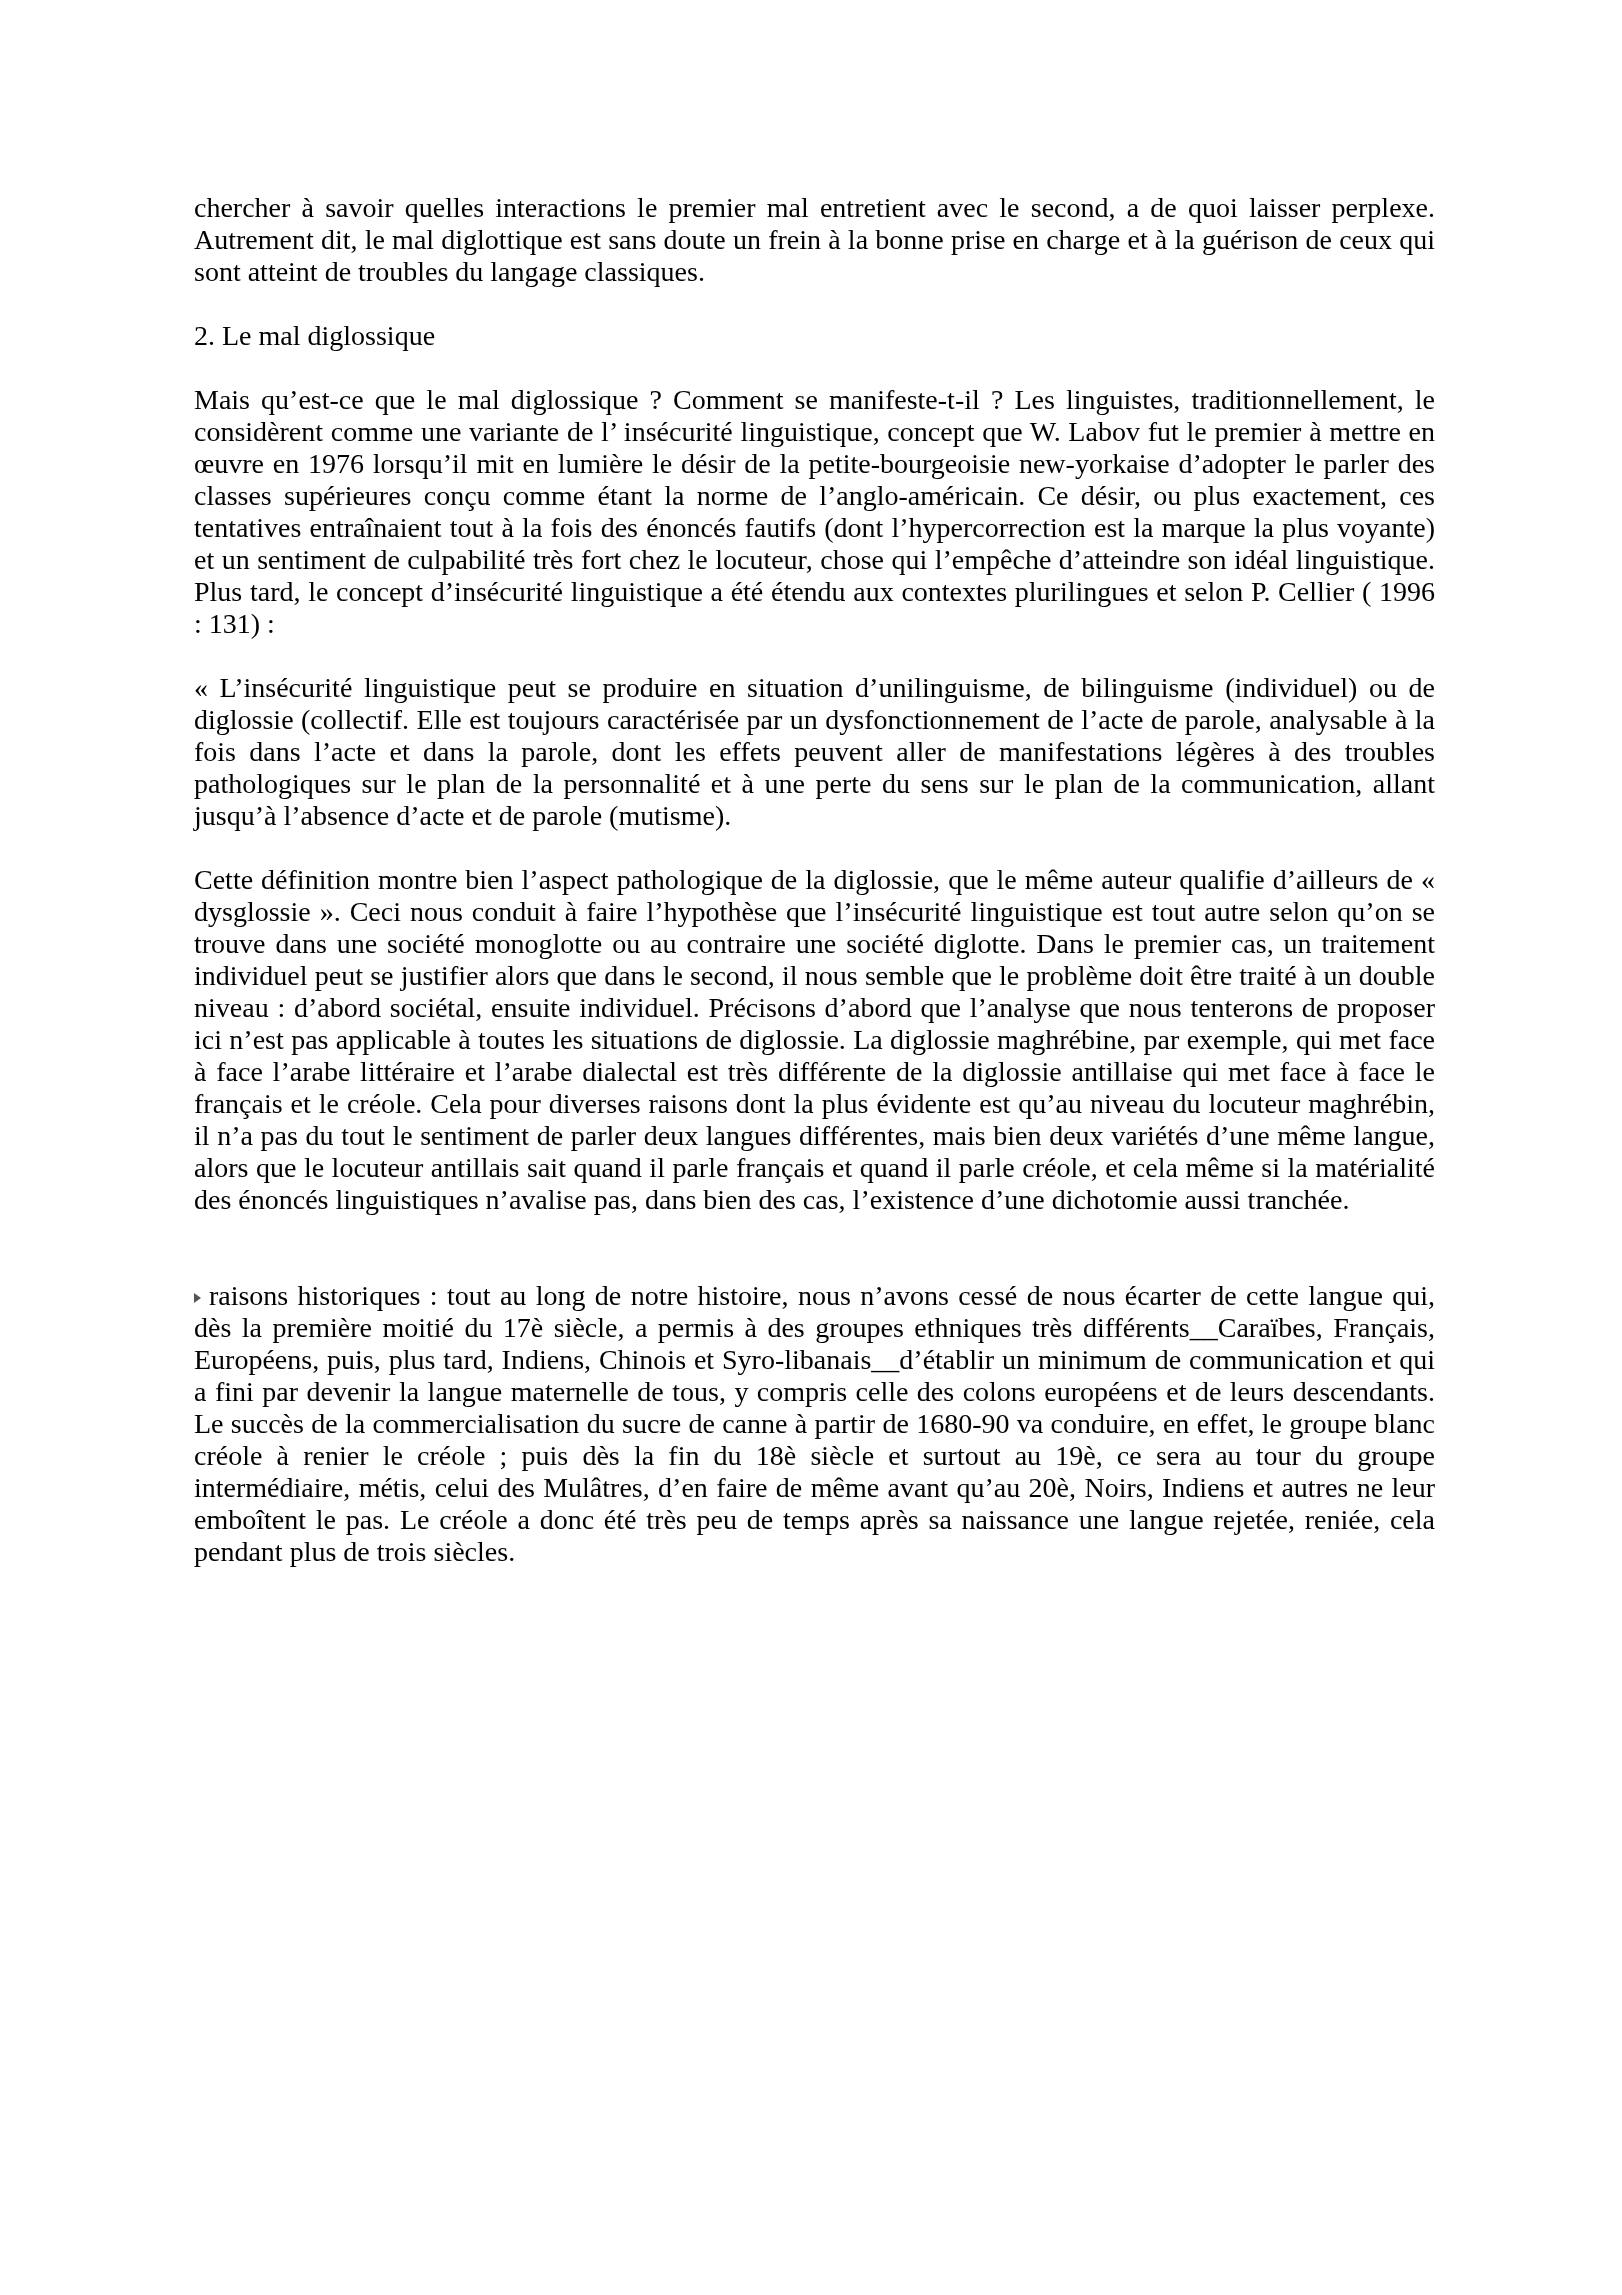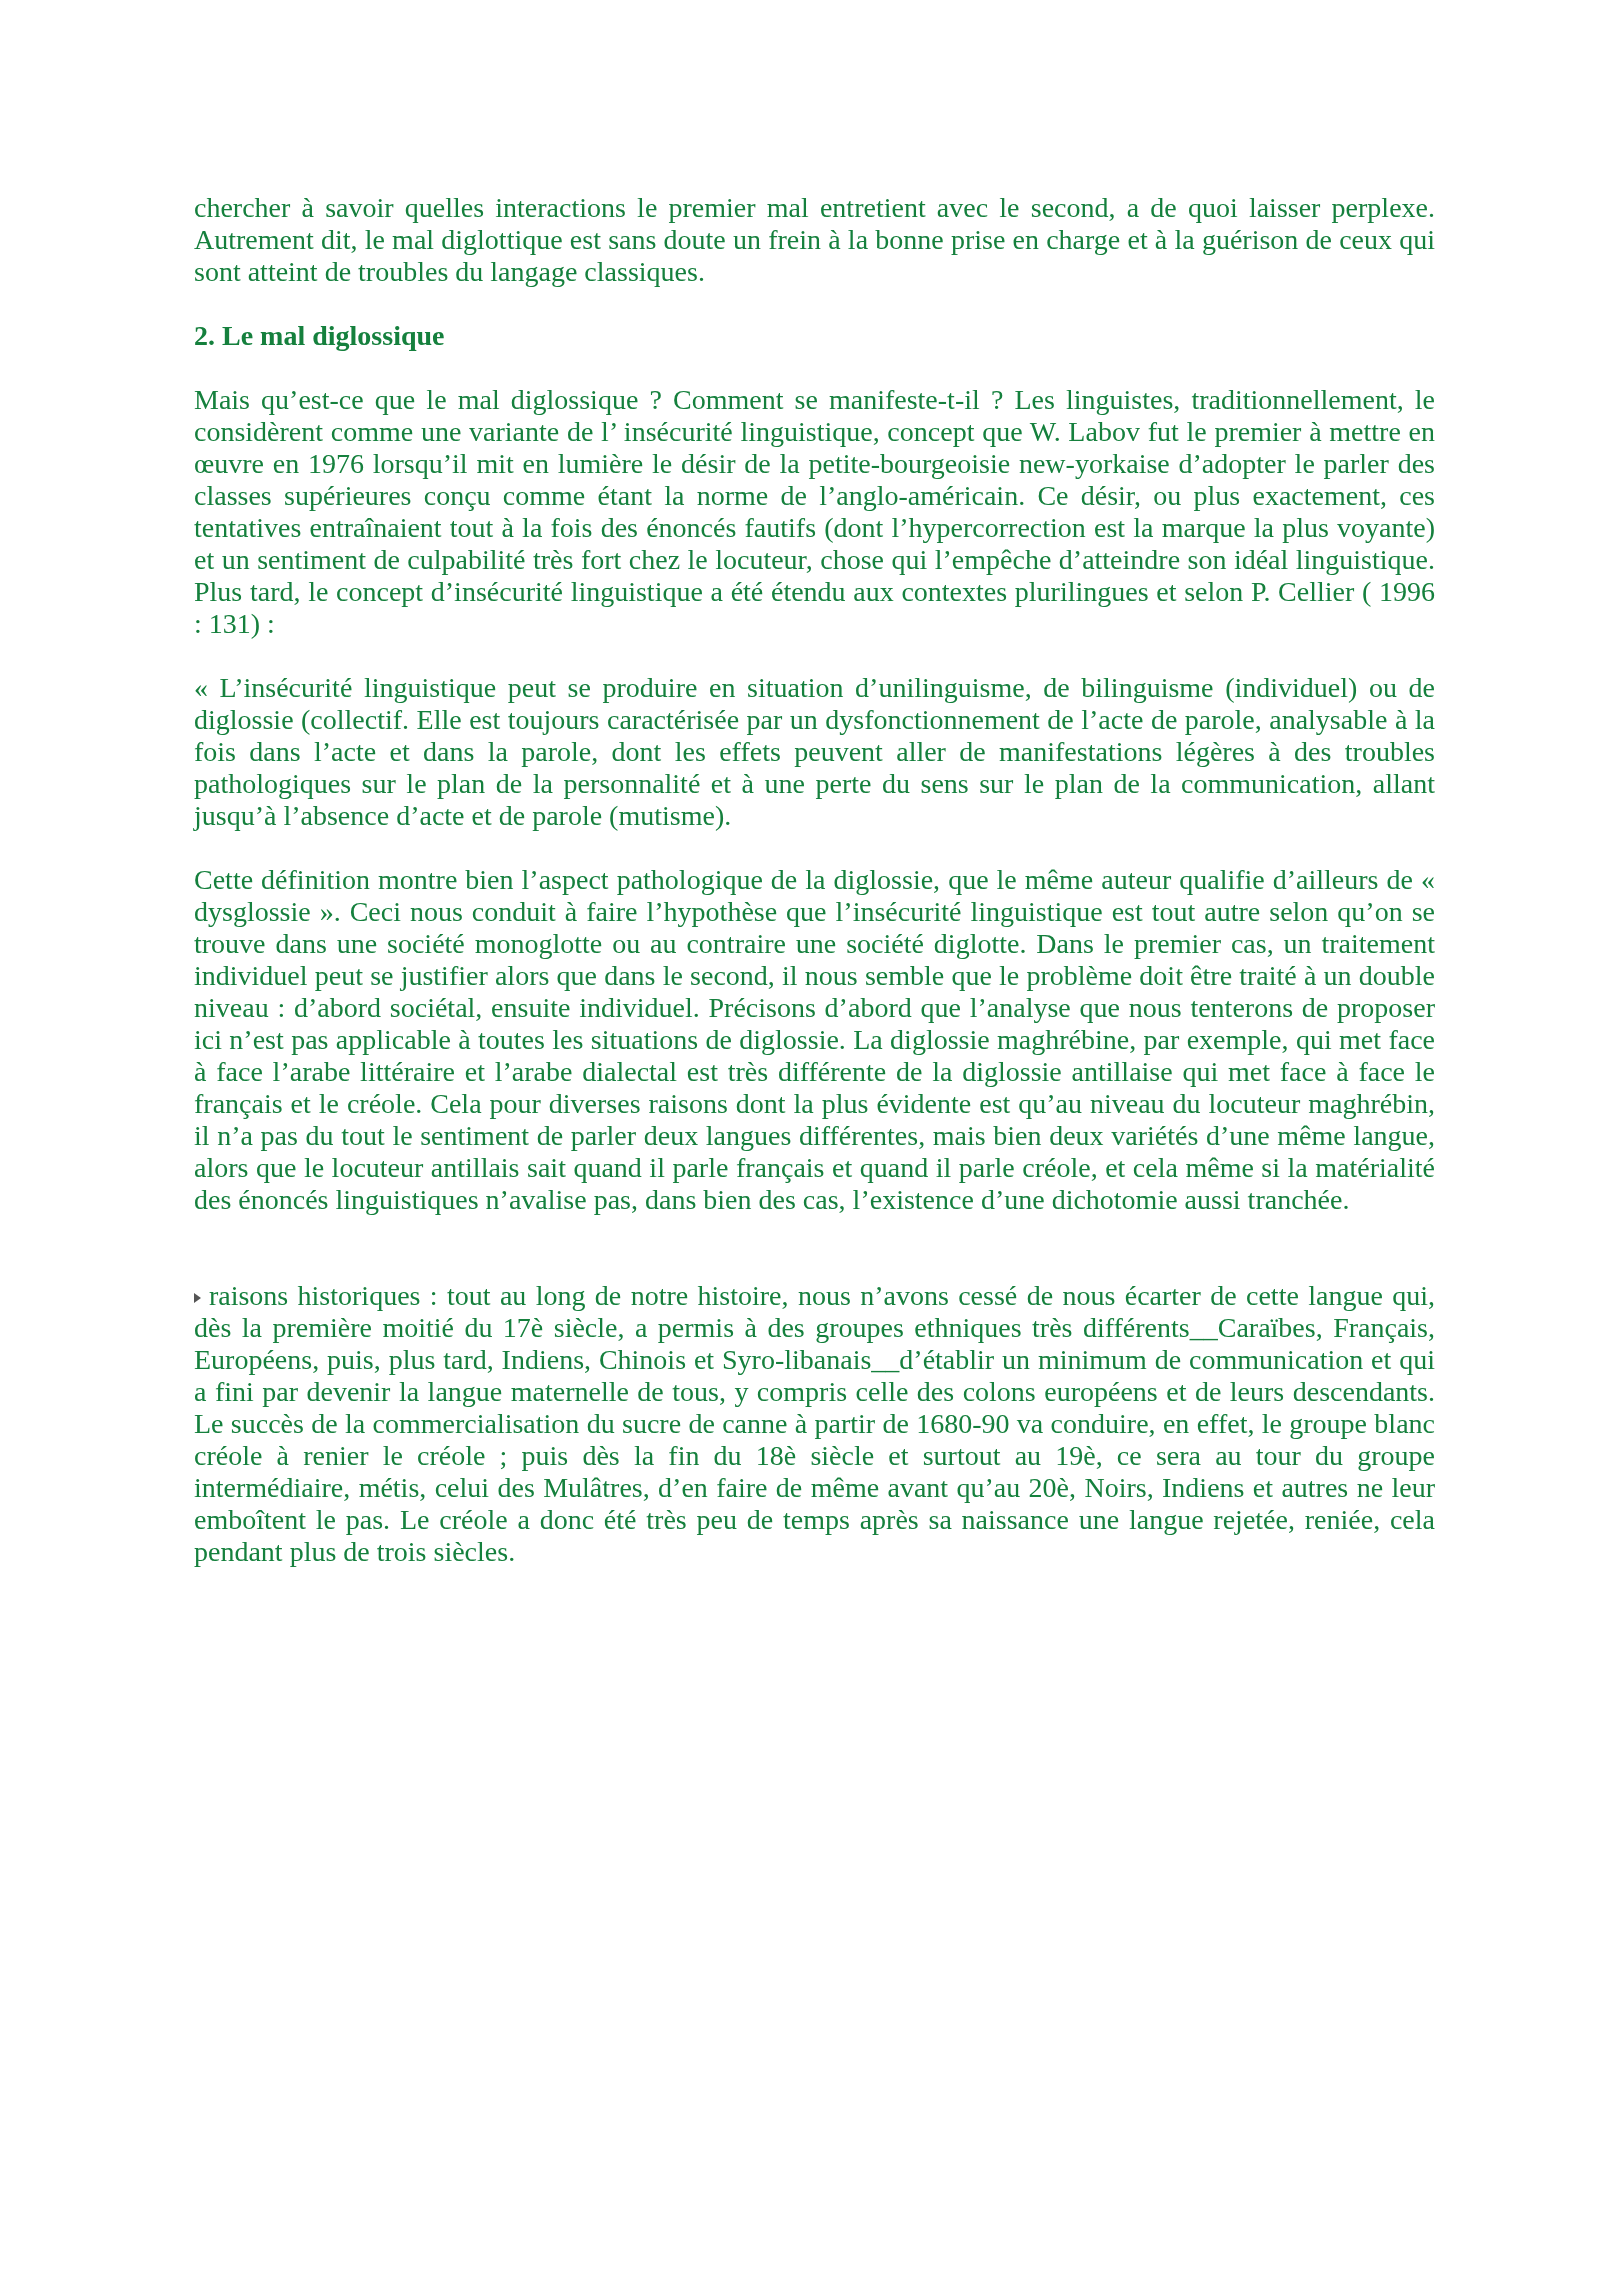--- a/index.html
+++ b/index.html
@@ -5,29 +5,29 @@
   html, body { margin: 0; padding: 0; background: #ffffff; }
   body { width: 1623px; height: 2295px; position: relative; overflow: hidden; }
   .page {
     position: absolute;
     left: 194px;
     top: 192px;
     width: 1241px;
     font-family: "Liberation Serif", "DejaVu Serif", serif;
     font-size: 28px;
     line-height: 32px;
-    color: #15803d;
+    color: #000000;
   }
   p { margin: 0; text-align: justify; }
   .gap { height: 32px; }
   h2 {
     margin: 0;
     font-size: 28px;
     line-height: 32px;
-    font-weight: bold;
+    font-weight: normal;
     font-family: "Liberation Serif", "DejaVu Serif", serif;
   }
   .bullet {
     display: inline-block;
     width: 0; height: 0;
     border-top: 5.4px solid transparent;
     border-bottom: 5.4px solid transparent;
     border-left: 7.9px solid #555555;
     margin-right: 7.9px;
     vertical-align: 2px;

